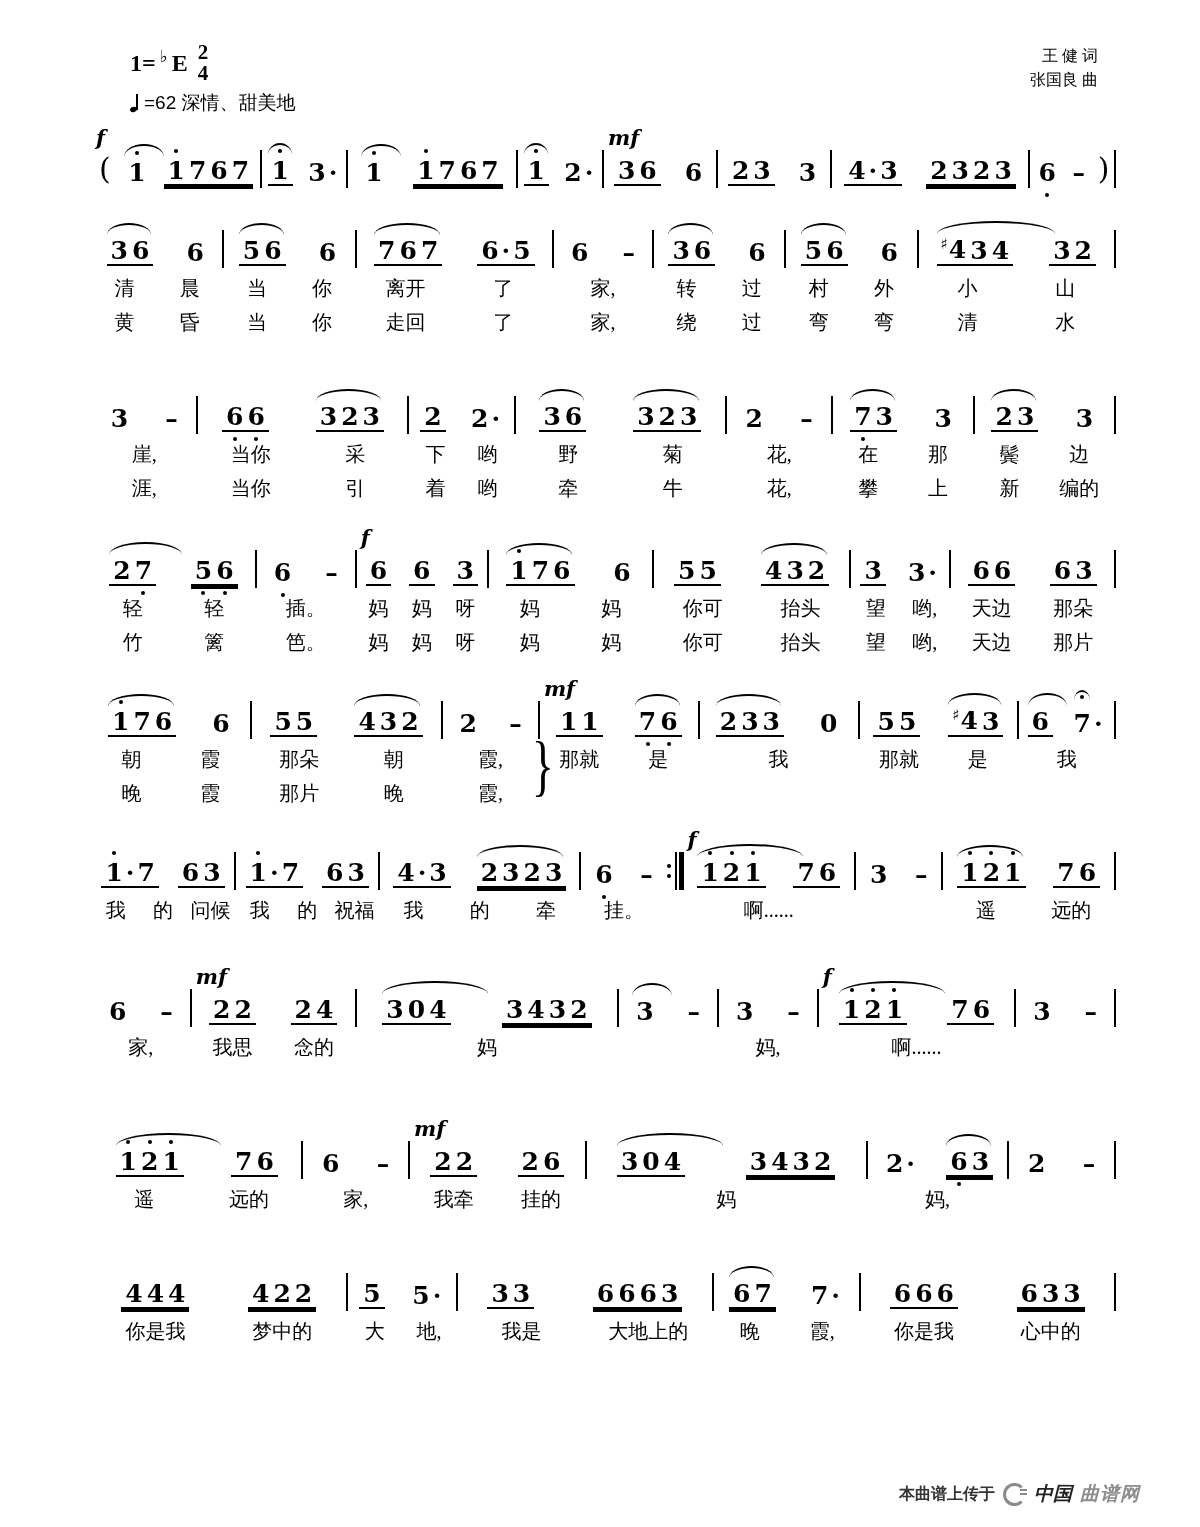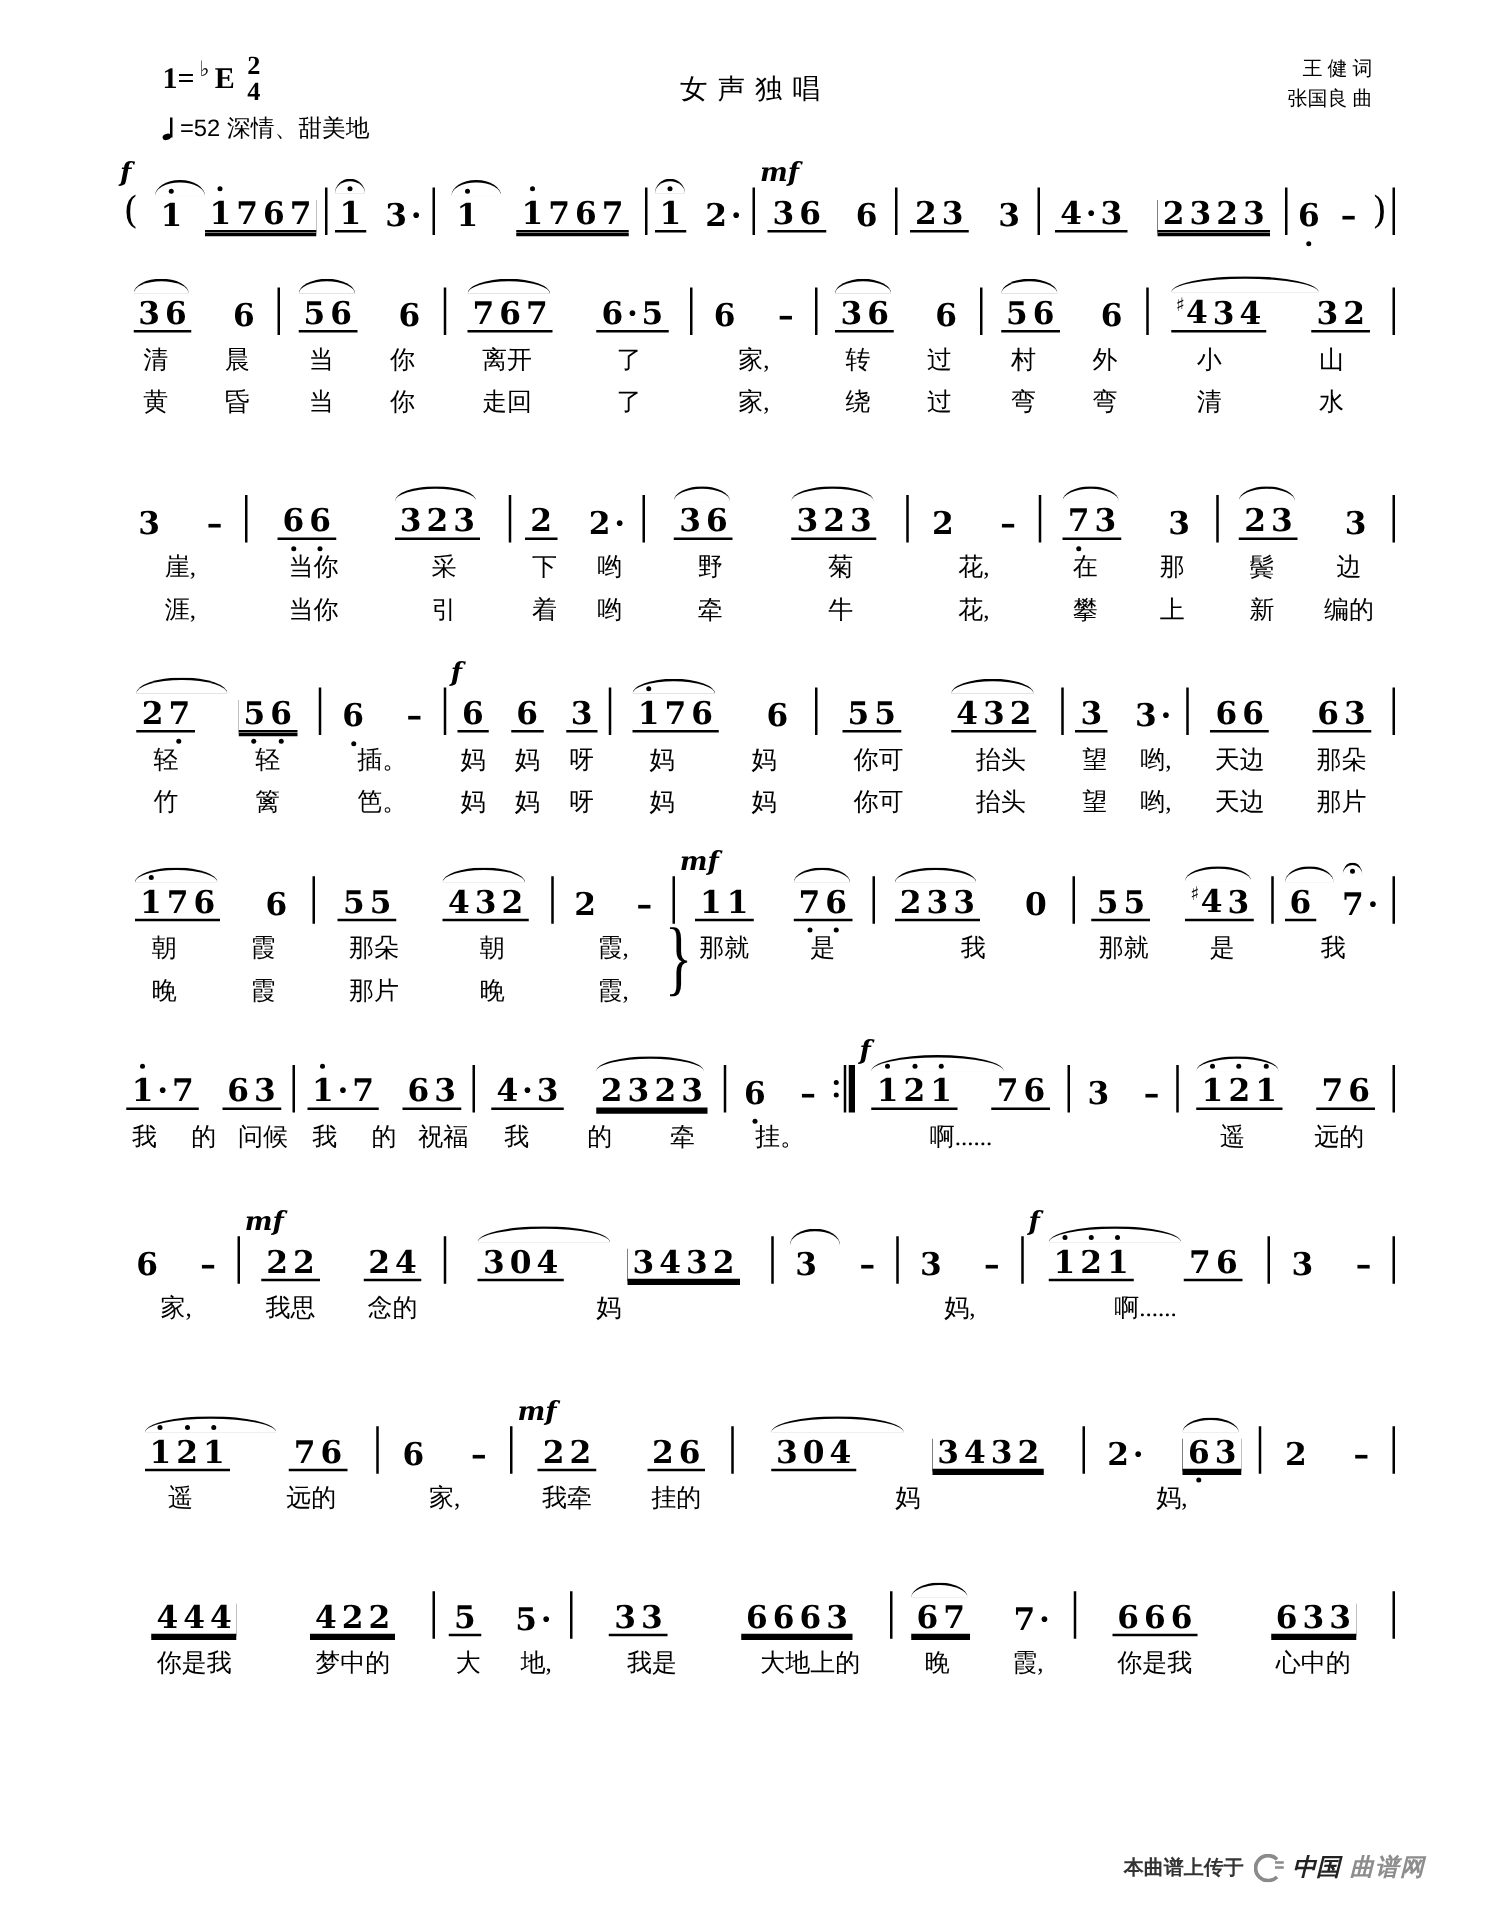--- a/index.html
+++ b/index.html
@@ -77,24 +77,23 @@
           <span>1=</span>
             <span class="flat">♭</span>
             <span>E</span>
           <span class="frac">
             <span>2</span>
             <span>4</span>
           </span>
         </div>
         <div class="tempo-line">
           <span class="qnote"></span>
-          <span>=52 深情、甜美地</span>
+          <span>=62 深情、甜美地</span>
         </div>
       </div>
-      <div class="subtitle">女声独唱</div>
       <div class="credits">
         <div>王  健  词</div>
         <div>张国良 曲</div>
       </div>
     </div>
 
     <div id="score">
         <div class="system" style="margin-bottom: 20px;">
           <div class="measure" style="flex-grow: 6;">
             <span class="dyn">f</span>

